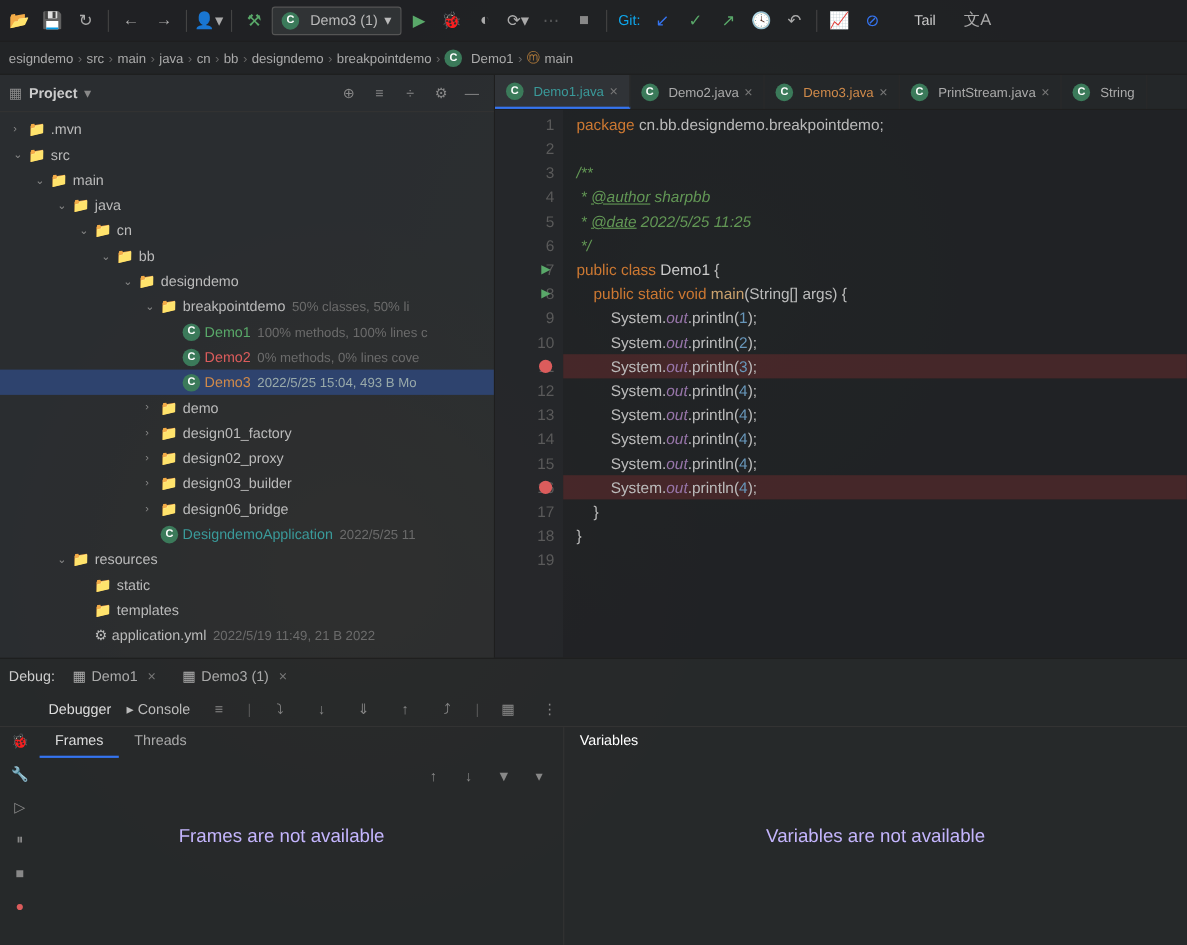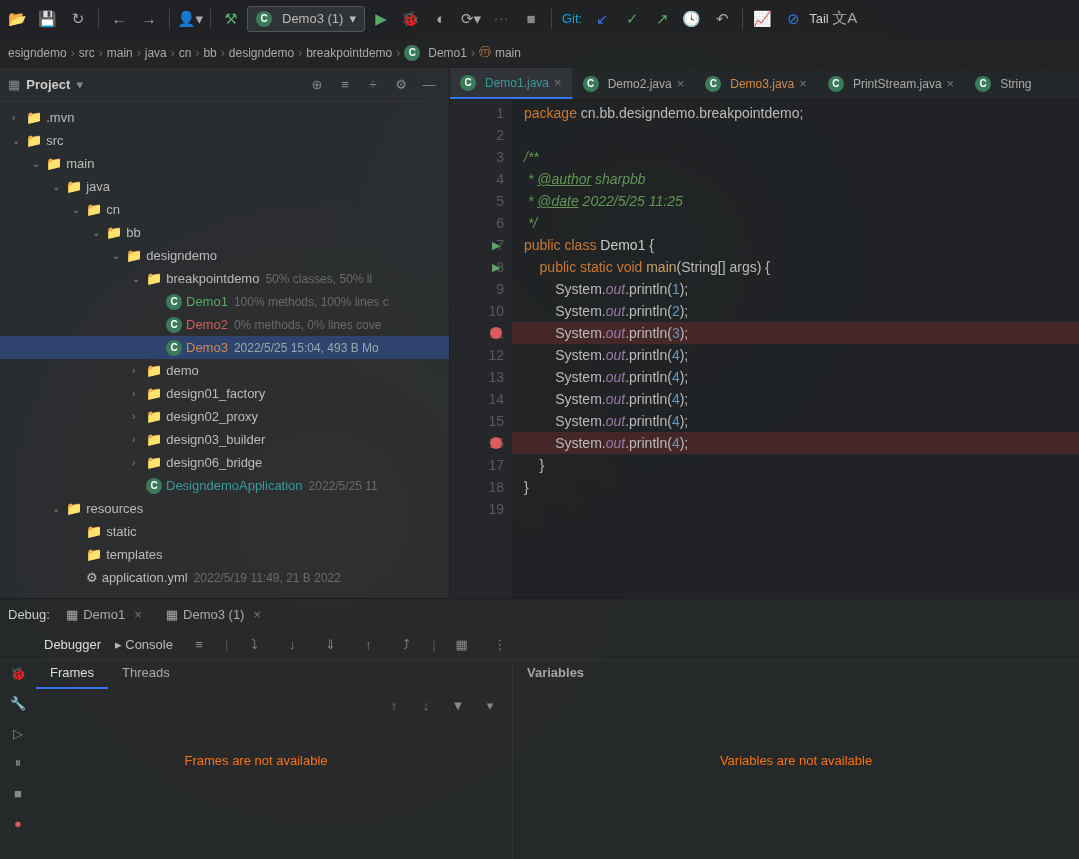--- a/index.html
+++ b/index.html
@@ -54,23 +54,23 @@
 .dbg-tab .tab-close { margin-left: 4px; }
 .debug-toolbar { height: 32px; display: flex; align-items: center; padding: 0 8px; gap: 8px; border-bottom: 1px solid #333; }
 .dbg-left-icons { position: absolute; left: 2px; top: 62px; width: 32px; display: flex; flex-direction: column; gap: 6px; align-items: center; }
 .dbg-icon { width: 24px; height: 24px; display: flex; align-items: center; justify-content: center; color: #888; }
 .debug-subtabs { display: flex; height: 28px; }
 .subtab { padding: 4px 14px; color: #aaa; cursor: pointer; }
 .subtab.active { border-bottom: 2px solid #3574f0; color: #ddd; }
 .debug-body { flex: 1; display: flex; }
 .frames-pane { width: 513px; border-right: 1px solid #333; position: relative; text-align: center; }
 .vars-pane { flex: 1; position: relative; }
-.pane-header { height: 28px; padding: 4px 14px; color: #a3a3a3; font-weight: bold; }
+.pane-header { height: 28px; padding: 4px 14px; color: #ffffff; }
 .frames-toolbar { height: 32px; display: flex; align-items: center; justify-content: flex-end; gap: 8px; padding: 0 10px; }
-.empty-msg { position: absolute; top: 50%; left: 50%; transform: translate(-50%,-50%); color: #f97316; font-size: 13px; }
+.empty-msg { position: absolute; top: 50%; left: 50%; transform: translate(-50%,-50%); color: #c4b5fd; font-size: 17px; }
 .yellow { color: #c9a16d; }
 </style>
 </head>
 <body>
 
 <div class="toolbar">
   <div class="tb-btn">📂</div>
   <div class="tb-btn">💾</div>
   <div class="tb-btn">↻</div>
   <div class="tb-sep"></div>
@@ -94,21 +94,21 @@
   <div class="tb-sep"></div>
   <span style="color:#0ea5e9;margin:0 4px">Git:</span>
   <div class="tb-btn" style="color:#3574f0">↙</div>
   <div class="tb-btn green">✓</div>
   <div class="tb-btn green">↗</div>
   <div class="tb-btn">🕓</div>
   <div class="tb-btn">↶</div>
   <div class="tb-sep"></div>
   <div class="tb-btn green">📈</div>
   <div class="tb-btn" style="color:#3574f0">⊘</div>
-  <span style="margin:0 0;color:#ccc">Tail</span>
+  <span style="margin:0 22px;color:#ccc">Tail</span>
   <div class="tb-btn">文A</div>
 </div>
 
 <div class="breadcrumb">
   <span class="bc-item">esigndemo</span>
     <span class="bc-sep">›</span>
   <span class="bc-item">src</span>
     <span class="bc-sep">›</span>
   <span class="bc-item">main</span>
     <span class="bc-sep">›</span>

